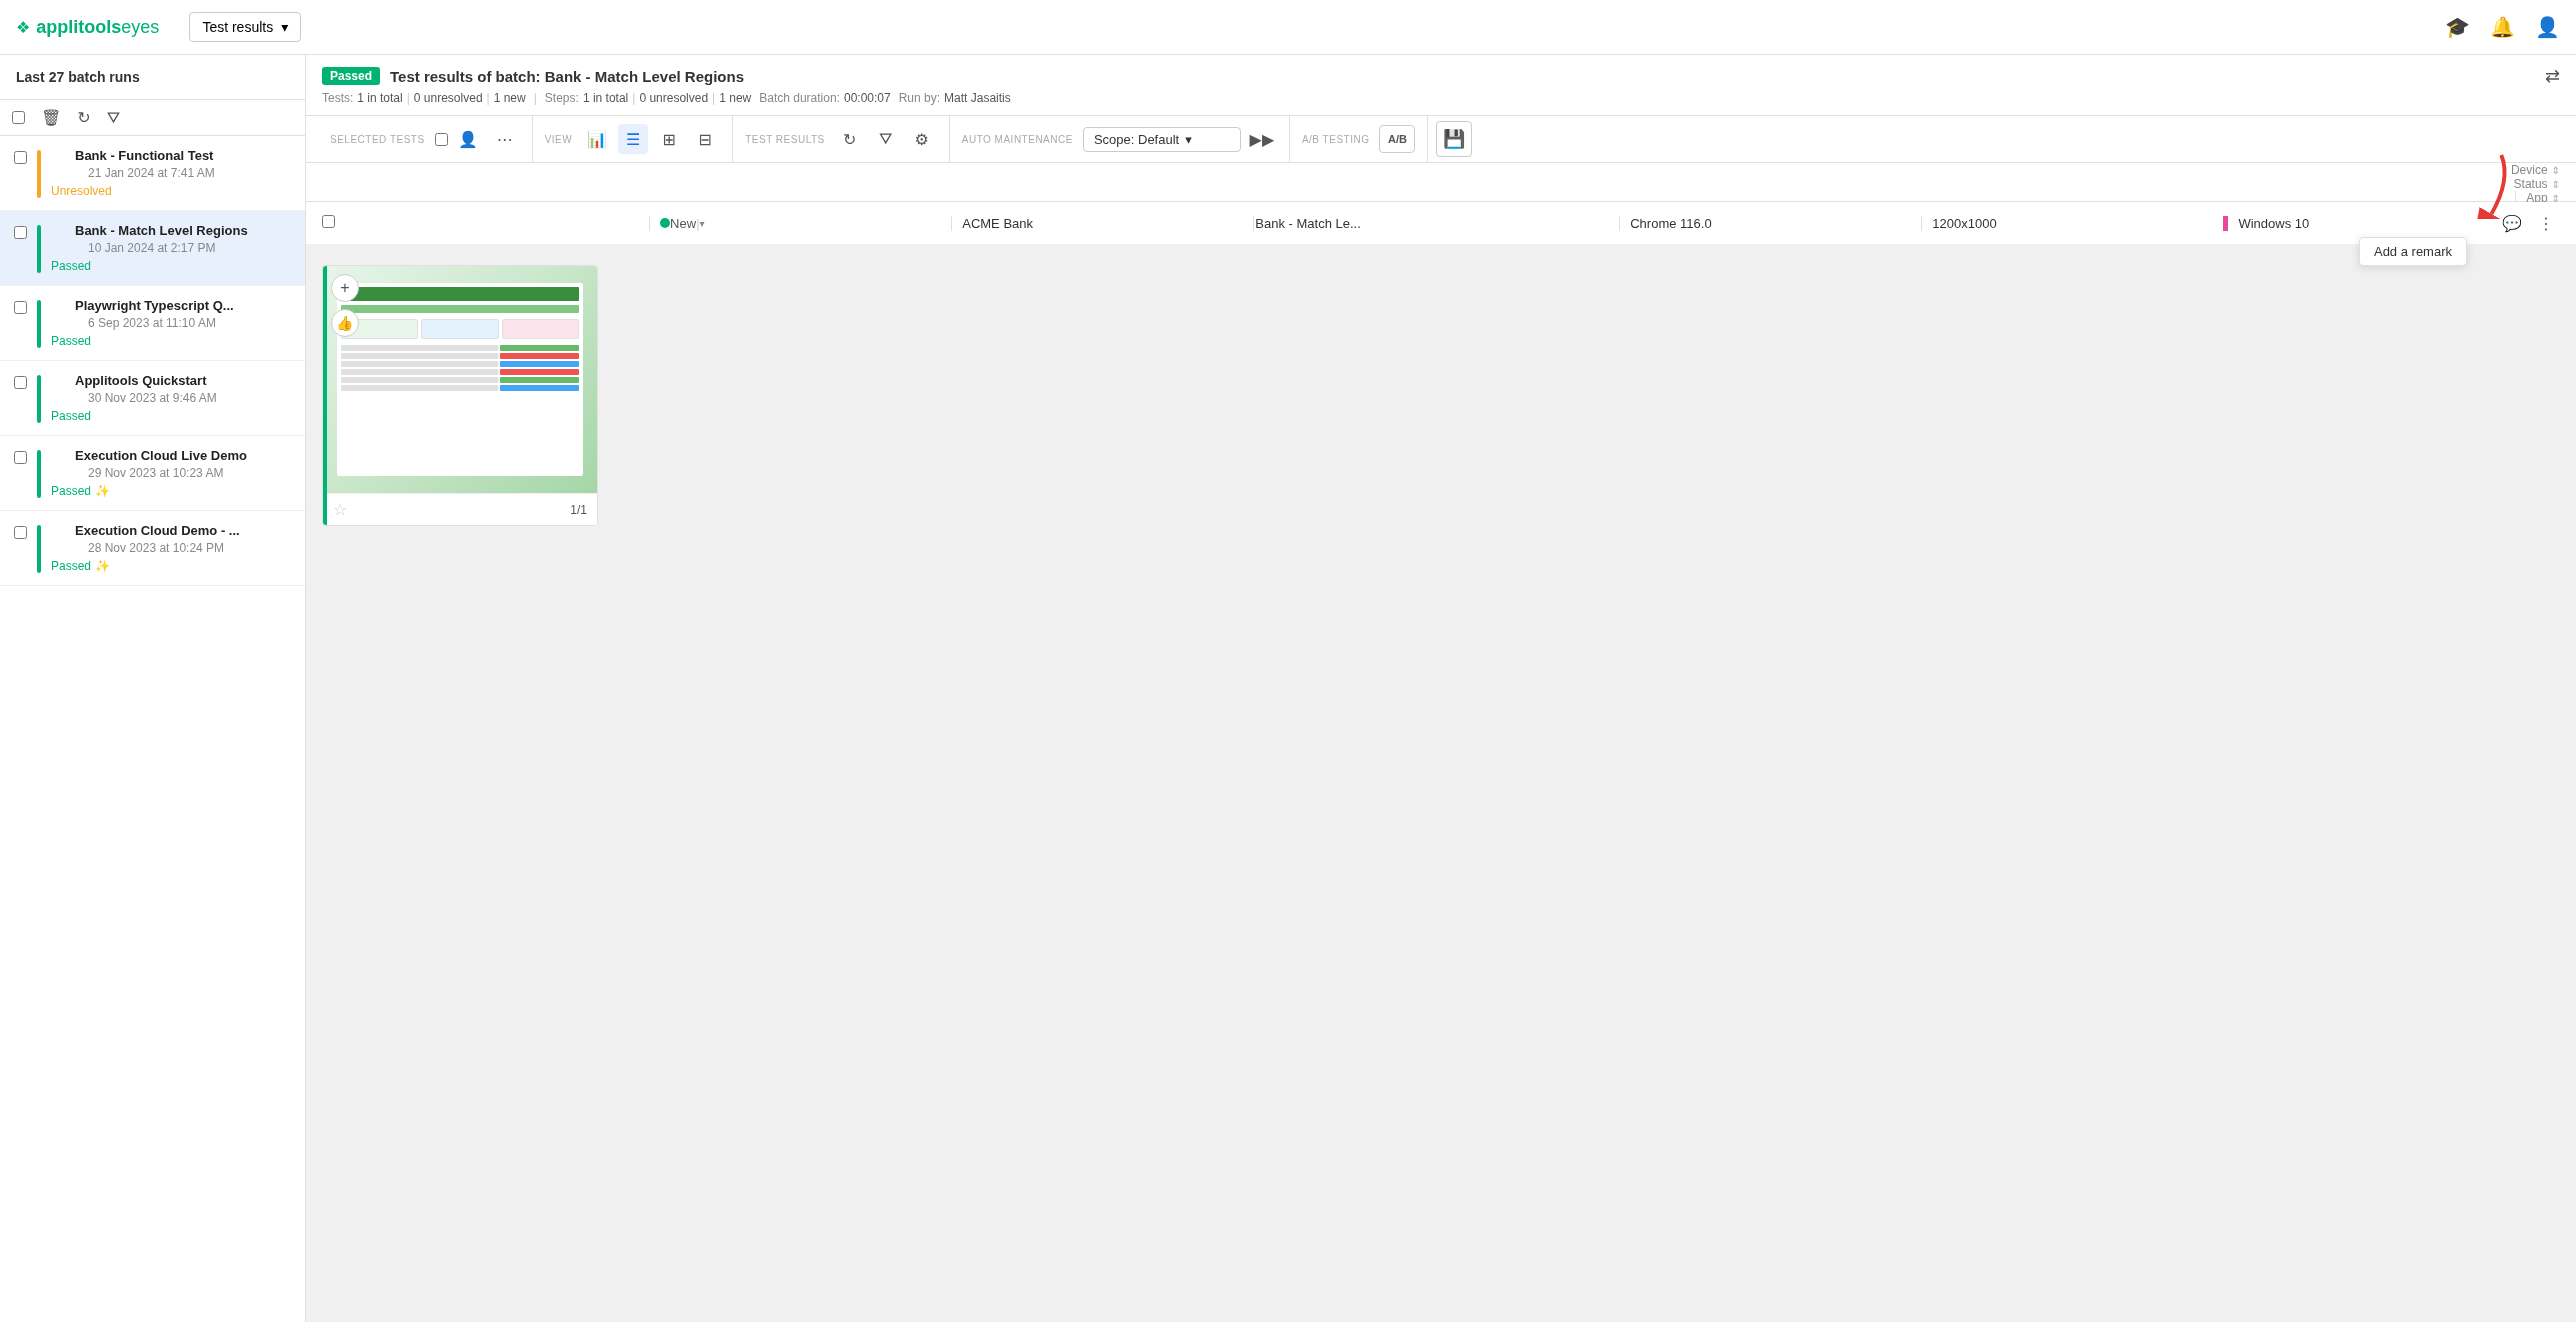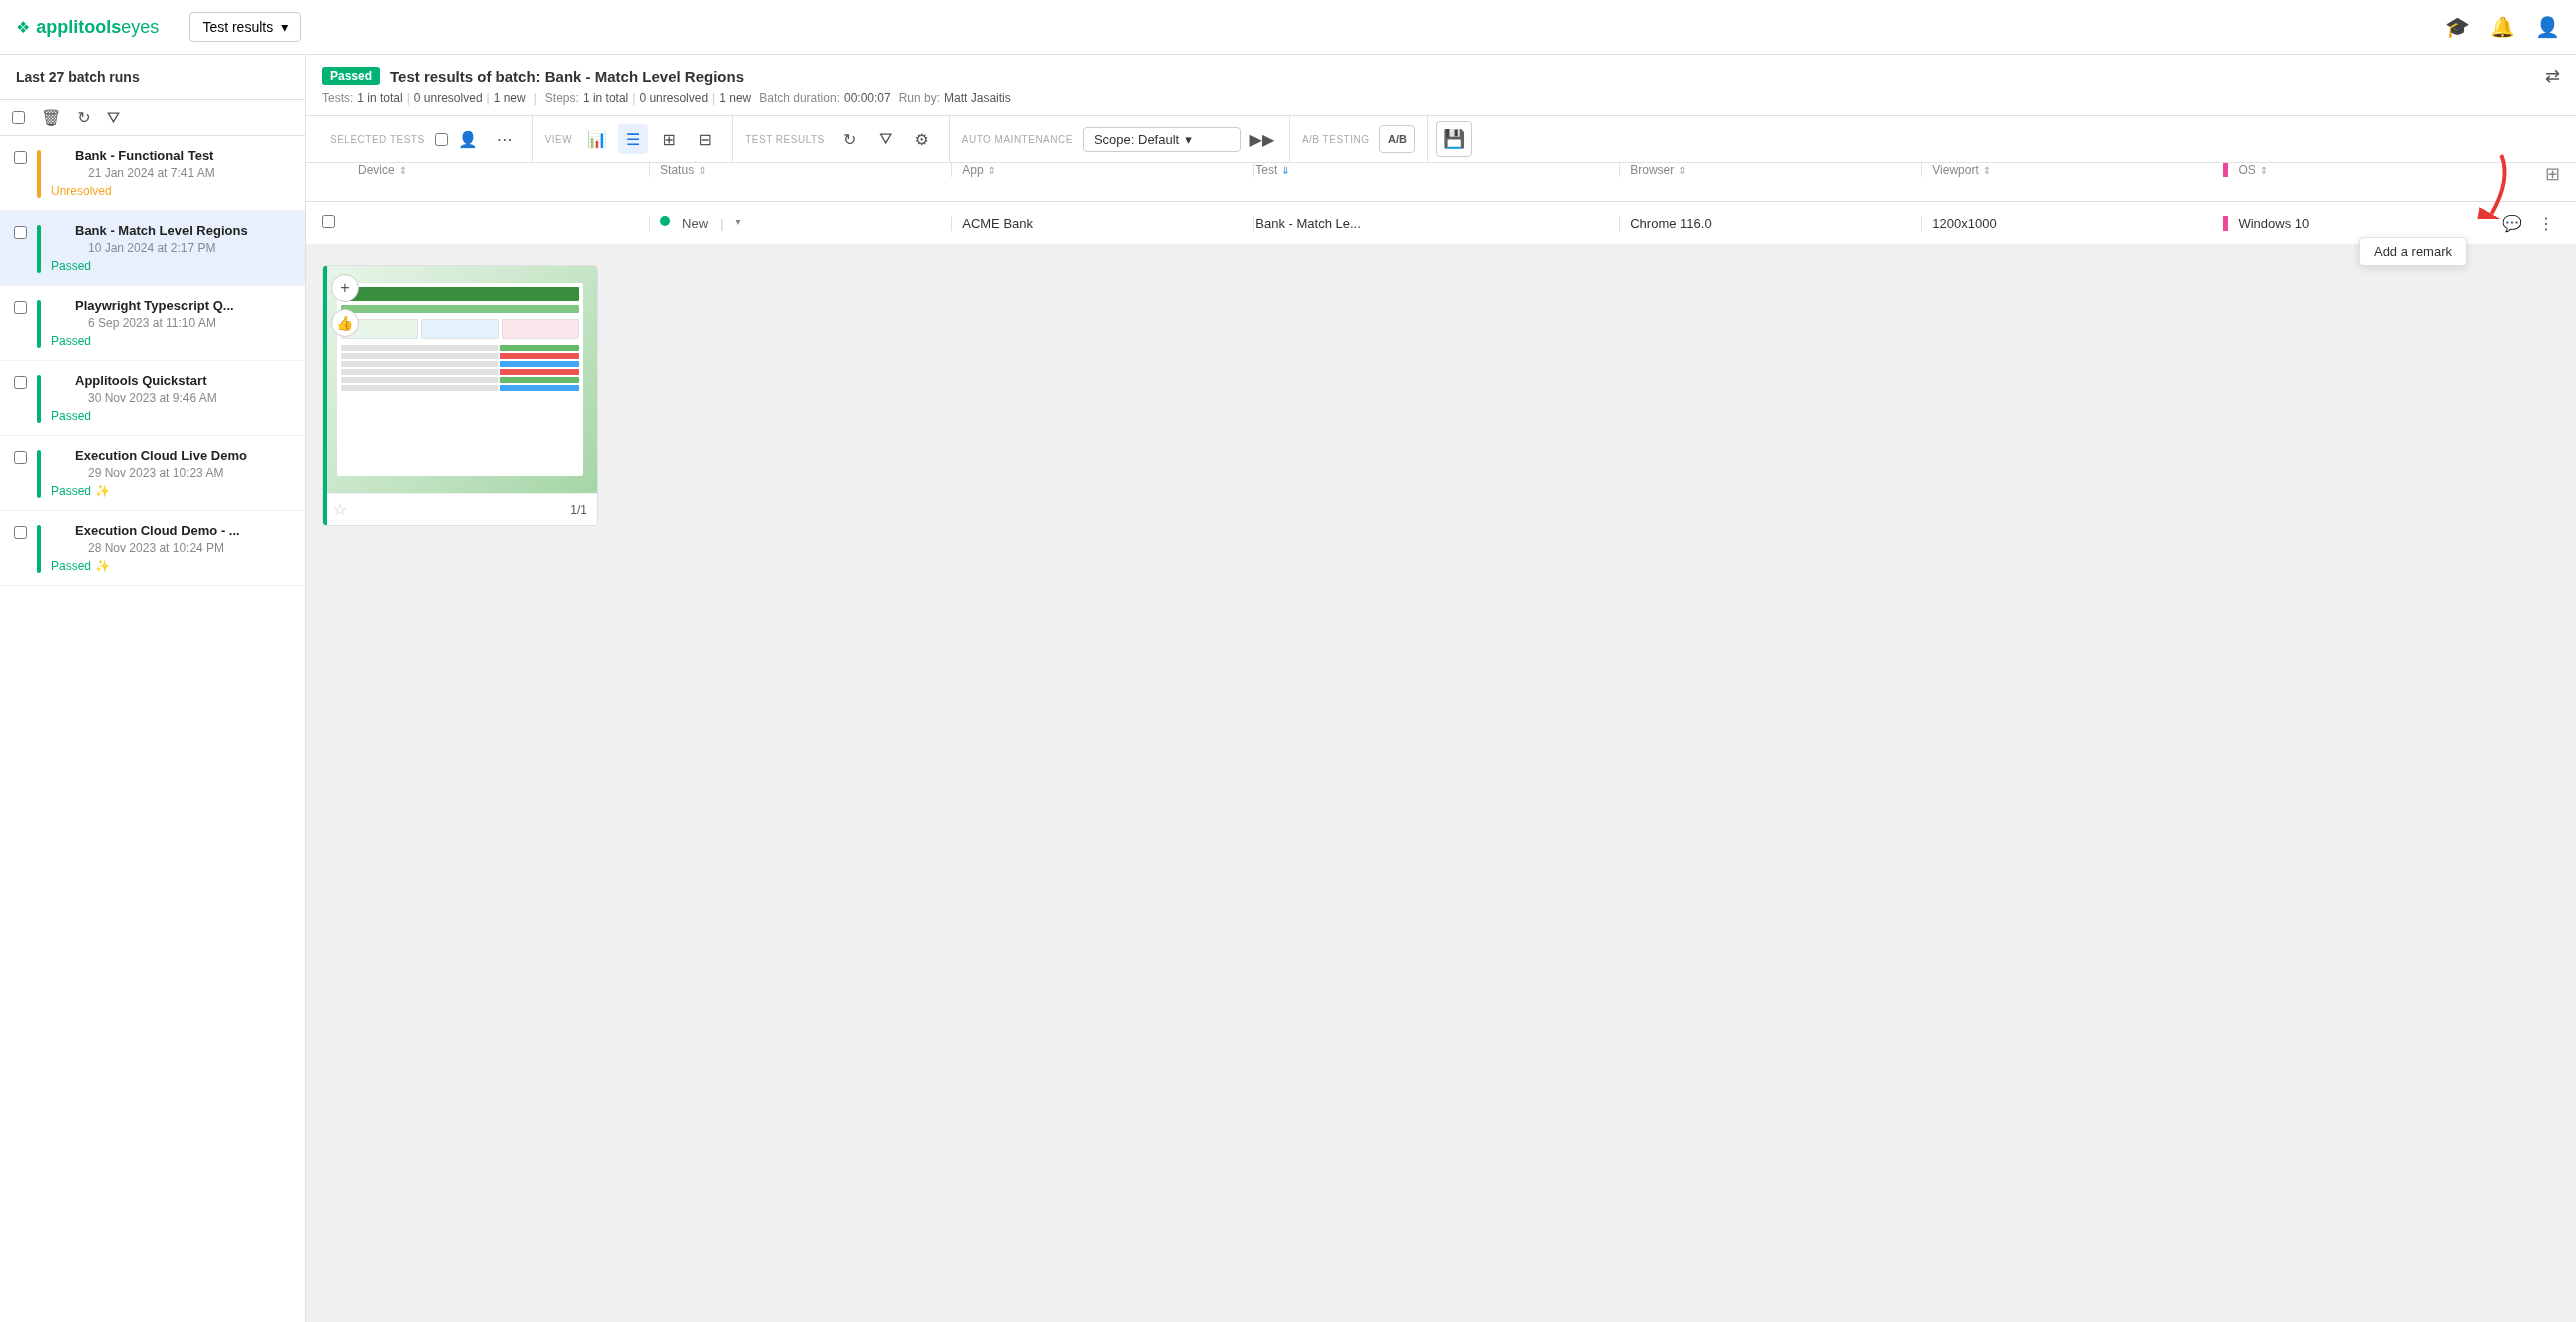--- a/index.html
+++ b/index.html
@@ -114,43 +114,43 @@
     }
     .save-btn {
       width: 36px; height: 36px; border: 1px solid #ccc; border-radius: 4px;
       display: flex; align-items: center; justify-content: center;
       font-size: 18px; color: #555; cursor: pointer; background: #fff;
       margin-left: 8px;
     }
 
     
     .results-table-header {
-      display: flex; align-items: flex-start; background: #fff;
+      display: flex; align-items: flex-end; background: #fff;
       border-bottom: 1px solid #e0e0e0; padding: 0 16px; height: 39px;
-      font-size: 12px; color: #888;
+      font-size: 12px; color: #888; flex-direction: column;
     }
     .col-check { width: 36px; }
     .col-device { flex: 1.2; display: flex; align-items: center; gap: 4px; }
     .col-status { flex: 1.2; display: flex; align-items: center; gap: 4px; border-left: 1px solid #e0e0e0; padding-left: 10px; }
     .col-app { flex: 1.2; display: flex; align-items: center; gap: 4px; border-left: 1px solid #e0e0e0; padding-left: 10px; }
     .col-test { flex: 1.5; display: flex; align-items: center; gap: 4px; border-left: 1px solid #e0e0e0; padding-left: 1px; }
     .col-browser { flex: 1.2; display: flex; align-items: center; gap: 4px; border-left: 1px solid #e0e0e0; padding-left: 10px; }
     .col-viewport { flex: 1.2; display: flex; align-items: center; gap: 4px; border-left: 1px solid #e0e0e0; padding-left: 10px; }
     .col-os { flex: 1; display: flex; align-items: center; gap: 4px; border-left: 5px solid #ec4899; padding-left: 10px; }
     .col-actions { width: 79px; display: flex; align-items: center; justify-content: flex-end; gap: 4px; }
     .sort-icon { font-size: 10px; color: #aaa; }
 
     
     .results-row {
       display: flex; align-items: center; background: #fff;
       border-bottom: 1px solid #f0f0f0; padding: 0 16px; height: 43px;
       font-size: 13px;
     }
     .status-new-badge {
-      display: flex; align-items: flex-start; gap: 12px;
+      display: flex; align-items: center; gap: 0;
       color: #555; font-size: 13px;
     }
     .new-dot { width: 10px; height: 10px; border-radius: 50%; background: #00b373; display: inline-block; }
     .chevron-down { font-size: 10px; color: #888; }
 
     
     .thumbnail-area {
       background: #f0f0f0; padding: 20px 16px; flex: 1; overflow-y: auto;
     }
     .thumb-card {

